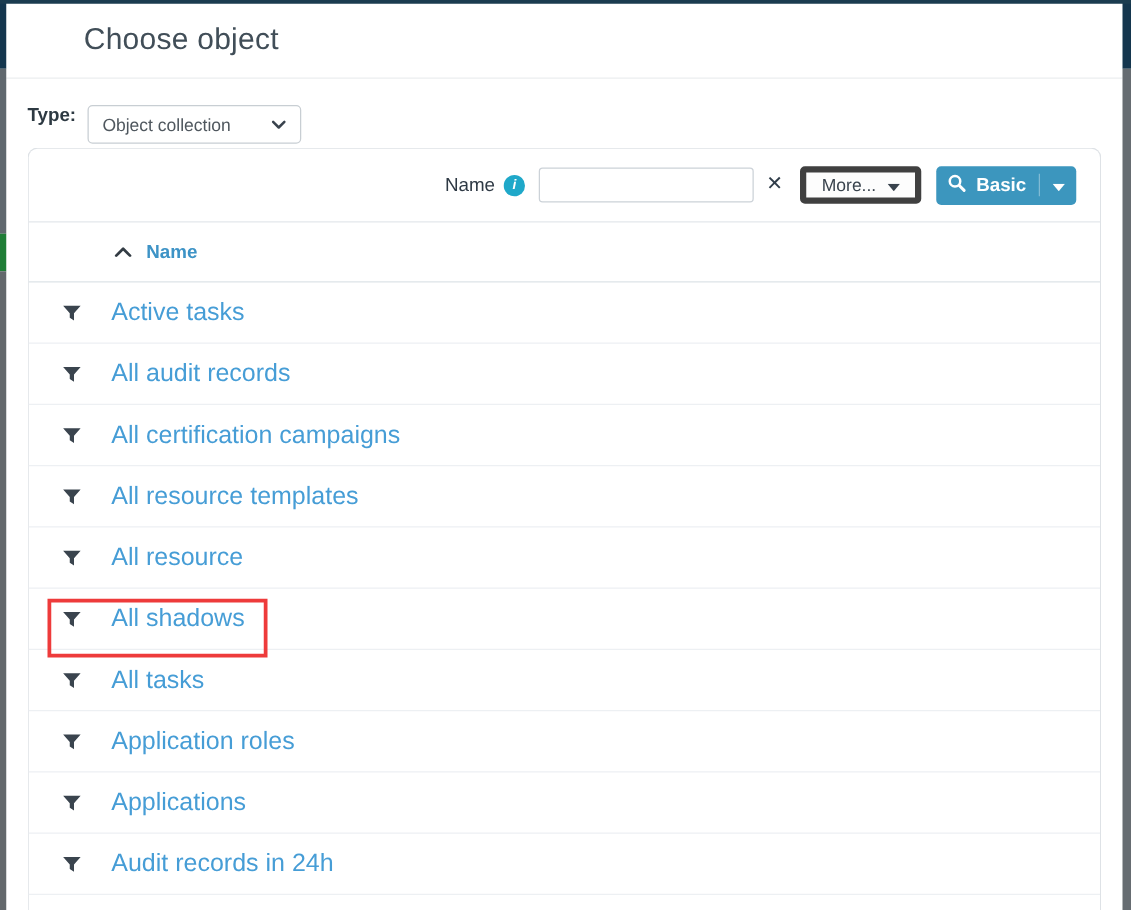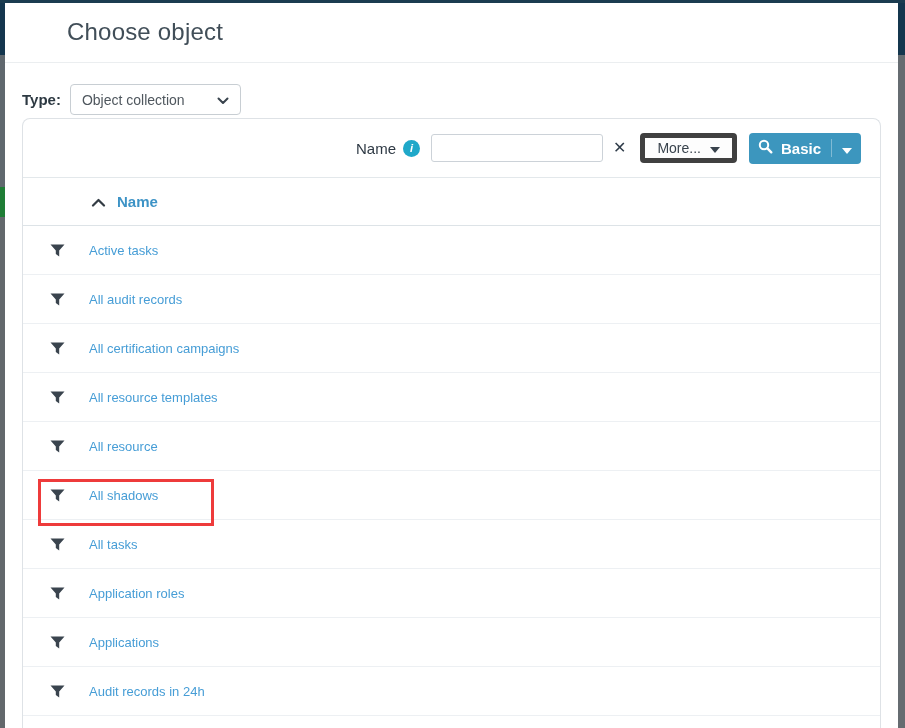--- a/index.html
+++ b/index.html
@@ -27,21 +27,21 @@
     position:absolute; left:20px; top:18px;
     font-size:24px; font-weight:400; color:#414e58; letter-spacing:0.2px;margin-left:47px;
   }
   .title-divider {
     position:absolute; top:62px; left:5px; right:7px; height:1px; background:#ebeef0;
   }
 
   
   .type-row {
     position:absolute; left:22px; top:84px; height:31px;
-    display:flex; align-items:center; gap:9px;
+    display:flex; gap:9px;
   }
   .type-label { font-size:15px; font-weight:700; color:#2d3942; }
   .type-select {
     width:171px; height:31px; background:#fff;
     border:1px solid #c8ced3; border-radius:4px;
     display:flex; align-items:center; justify-content:space-between;
     padding:0 11px; cursor:pointer;
   }
   .type-select .value { font-size:14px; color:#4f575e; }
 
@@ -93,21 +93,21 @@
     display:flex; align-items:center; padding-left:68px; gap:11px; cursor:pointer;
   }
   .table-header .header-text { font-size:15px; font-weight:700; color:#3d93c6; }
   .row {
     position:relative; height:49px;
     display:flex; align-items:center;
     border-bottom:1px solid #edf0f3;
   }
   .filter-cell { margin-left:27px; width:15px; height:13px; display:flex; cursor:pointer; }
   .object-link {
-    margin-left:24px; font-size:13px; color:var(--link, #469dd6);
+    margin-left:24px; font-size:20px; color:var(--link, #469dd6);
     text-decoration:none; cursor:pointer;
   }
   .row.highlighted::after {
     content:""; position:absolute; left:15px; top:8px; width:170px; height:41px;
     border:3px solid var(--highlight, #ee3b3b); pointer-events:none;
   }
 </style>
 </head>
 <body>
 

